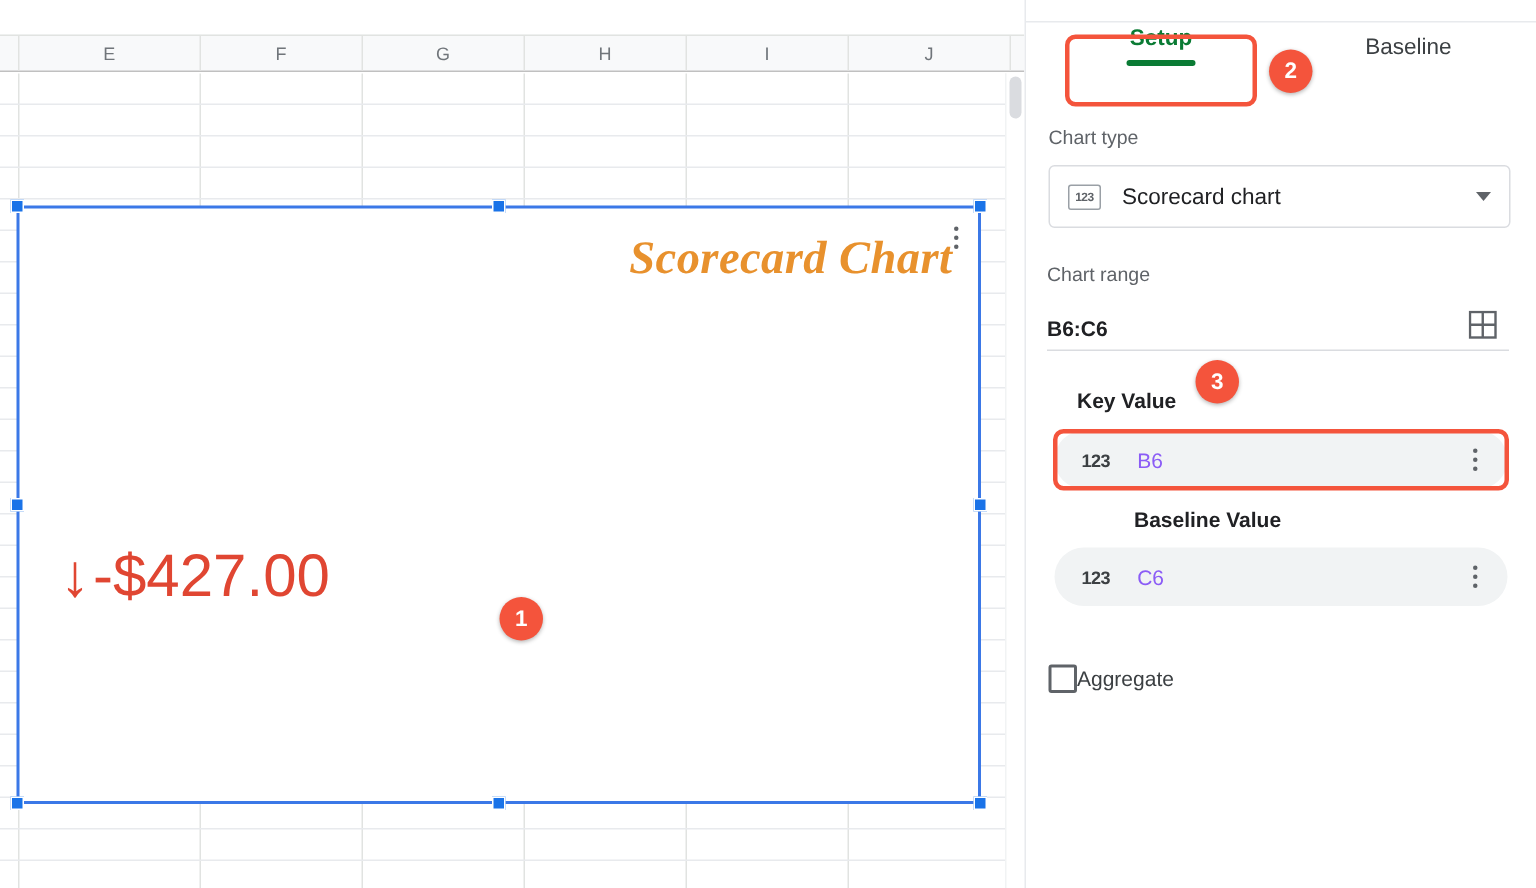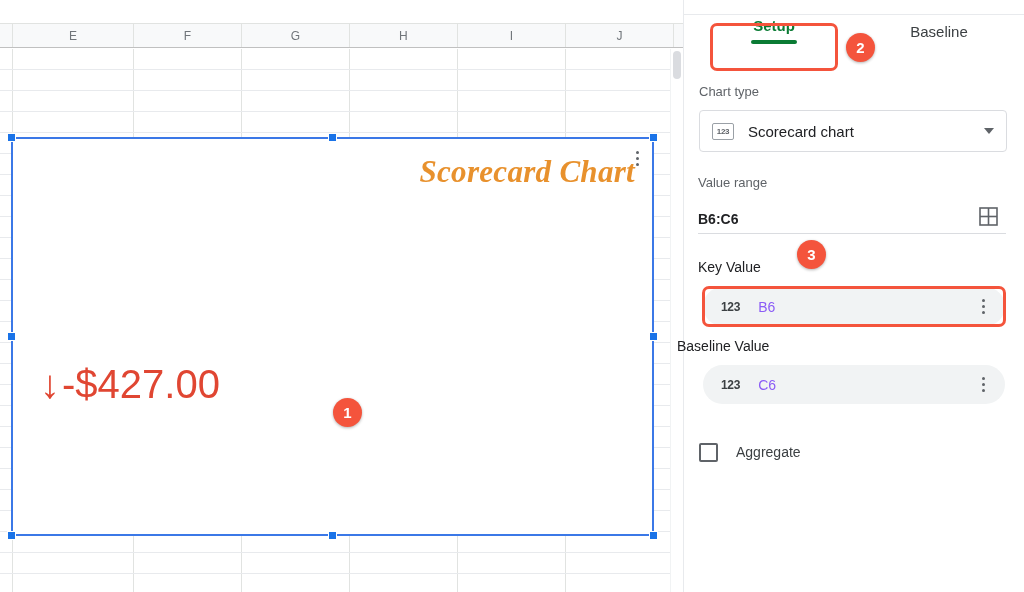--- a/index.html
+++ b/index.html
@@ -235,22 +235,23 @@
   }
 
   .panel-label {
     position: absolute;
     font-size: 13px;
     color: #5f6368;
   }
   .panel-label-strong {
     position: absolute;
     font-size: 14px;
-    font-weight: normal;
+    font-weight: bold;
     color: #202124;
+    margin-left: 20px;
   }
 
   .select-box {
     position: absolute;
     left: 699px; top: 110px;
     width: 308px; height: 42px;
     border: 1px solid #dadce0;
     border-radius: 4px;
     box-sizing: border-box;
     display: flex;
@@ -347,21 +348,20 @@
     border-radius: 50%;
     background: #5f6368;
   }
 
   .check-row {
     position: absolute;
     left: 699px;
     height: 24px;
     display: flex;
     align-items: center;
-    gap: 18px;
     cursor: pointer;
   }
   .checkbox {
     width: 19px; height: 19px;
     border: 2px solid #5f6368;
     border-radius: 2px;
     box-sizing: border-box;
     flex: none;
   }
   .check-label {
@@ -465,21 +465,21 @@
   </div>
 
   <div class="panel-label" style="left:699px; top:84px;">Chart type</div>
 
   <div class="select-box">
     <span class="icon-123-box">123</span>
     <span class="select-text">Scorecard chart</span>
     <span class="caret"></span>
   </div>
 
-  <div class="panel-label" style="left:698px; top:175px;">Value range</div>
+  <div class="panel-label" style="left:698px; top:175px;">Chart range</div>
   <div class="range-value">B6:C6</div>
   <div class="range-underline"></div>
   <div class="grid-icon">
     <svg width="19" height="19" viewBox="0 0 19 19">
       <rect x="1" y="1" width="17" height="17" fill="none" stroke="#5f6368" stroke-width="1.6"></rect>
       <line x1="9.5" y1="1" x2="9.5" y2="18" stroke="#5f6368" stroke-width="1.6"></line>
       <line x1="1" y1="9.5" x2="18" y2="9.5" stroke="#5f6368" stroke-width="1.6"></line>
     </svg>
   </div>
 
@@ -487,21 +487,21 @@
   <div class="chip" id="chip-keyvalue">
     <span class="chip-123">123</span>
     <span class="chip-text">B6</span>
     <span class="chip-kebab">
         <i></i>
         <i></i>
         <i></i>
       </span>
   </div>
 
-  <div class="panel-label-strong" style="left:677px; top:338px;">Baseline Value</div>
+  <div class="panel-label-strong" style="left:736px; top:338px;">Baseline Value</div>
   <div class="chip" id="chip-baseline">
     <span class="chip-123">123</span>
     <span class="chip-text">C6</span>
     <span class="chip-kebab">
         <i></i>
         <i></i>
         <i></i>
       </span>
   </div>
 

